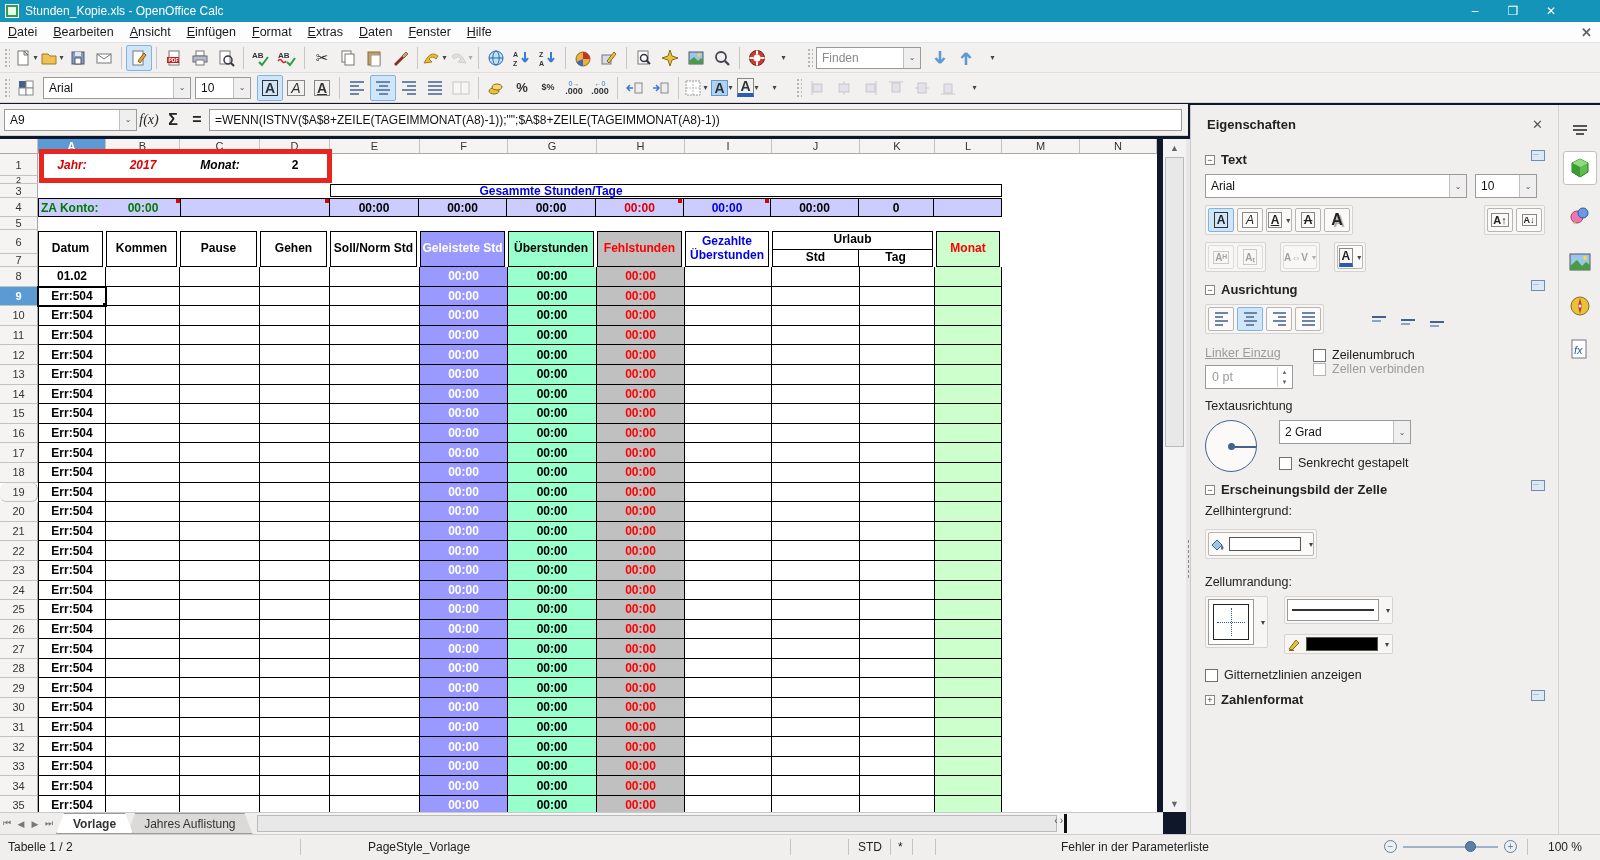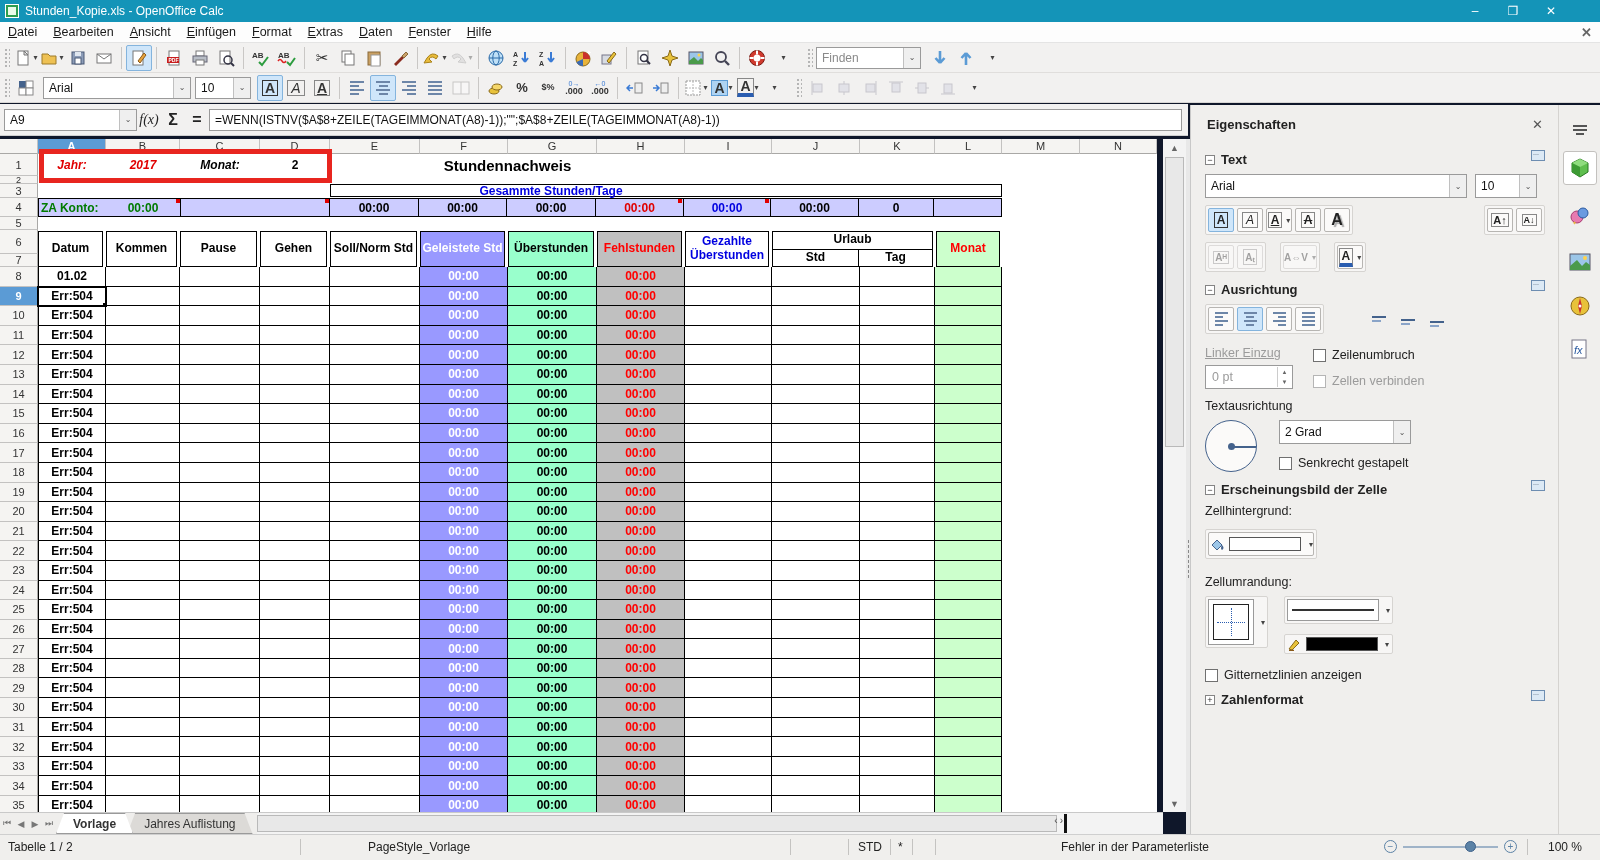--- a/index.html
+++ b/index.html
@@ -577,21 +577,20 @@
         <div class="colh" style="width: 78px;">M</div>
         <div class="colh" style="width: 77px;">N</div>
       </div>
 
     <div class="srow" style="height:22px;">
       <div class="rowh">1</div>
       <div class="cell wA it red">Jahr:</div>
       <div class="cell wB it red">2017</div>
       <div class="cell wC it">Monat:</div>
       <div class="cell wD">2</div>
-      <div class="cell" style="width:355px;font-size:15px;">Stundennachweis</div>
     </div>
 
     <div class="srow" style="height:8px;">
       <div class="rowh" style="font-size:9px;">2</div>
     </div>
 
     <div class="srow" style="height:14px;">
       <div class="rowh">3</div>
       <div style="width:292px;"></div>
       <div id="r3box">
@@ -810,21 +809,21 @@
           <div class="cell wE"></div>
           <div class="cell wF bgF">00:00</div>
           <div class="cell wG bgG">00:00</div>
           <div class="cell wH bgH">00:00</div>
           <div class="cell wI"></div>
           <div class="cell wJ"></div>
           <div class="cell wK"></div>
           <div class="cell wL bgL"></div>
         </div>
         <div class="srow drow">
-          <div class="rowh" style="height: 19.6px;">19</div>
+          <div class="rowh" style="height: 19.6px; border-radius: 6px;">19</div>
           <div class="cell wA first">Err:504</div>
           <div class="cell wB"></div>
           <div class="cell wC"></div>
           <div class="cell wD"></div>
           <div class="cell wE"></div>
           <div class="cell wF bgF">00:00</div>
           <div class="cell wG bgG">00:00</div>
           <div class="cell wH bgH">00:00</div>
           <div class="cell wI"></div>
           <div class="cell wJ"></div>
@@ -1263,21 +1262,21 @@
         <span style="display:flex;flex-direction:column;gap:5px;">
           <span class="graylab" style="text-decoration:underline;">Linker Einzug</span>
           <span class="spin">
               <span>0 pt</span>
               <span class="ud">
                 <b>▲</b>
                 <b>▼</b>
               </span>
             </span>
         </span>
-        <span style="display:flex;flex-direction:column;gap:12px;padding-top:2px;">
+        <span style="display:flex;flex-direction:column;padding-top:2px;">
           <span class="cb">
               <i></i>
               <span>Zeilenumbruch</span>
             </span>
           <span class="cb dis">
               <i></i>
               <span>Zellen verbinden</span>
             </span>
         </span>
       </div>

